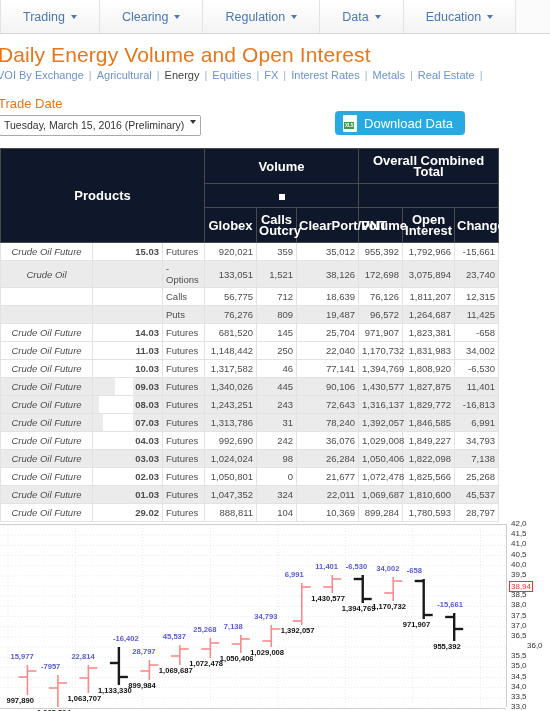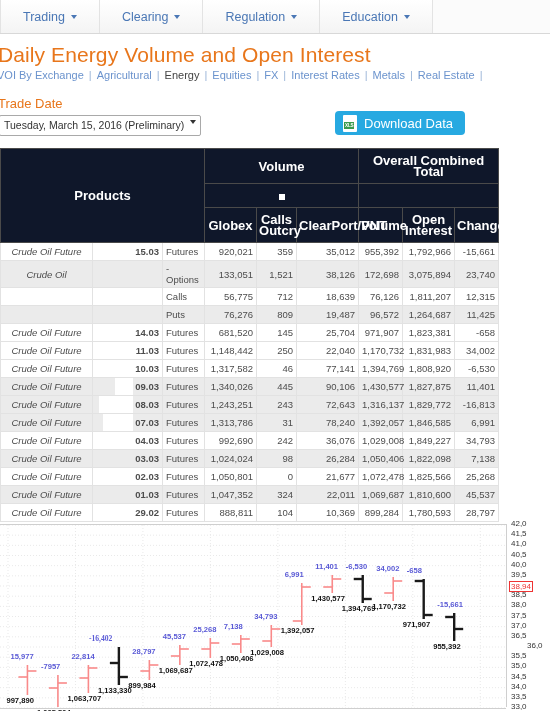--- a/index.html
+++ b/index.html
@@ -74,20 +74,24 @@
     <div class="nav-item">
       <span>Trading</span>
       <i class="caret"></i>
     </div>
     <div class="nav-item">
       <span>Clearing</span>
       <i class="caret"></i>
     </div>
     <div class="nav-item">
       <span>Regulation</span>
+      <i class="caret"></i>
+    </div>
+    <div class="nav-item">
+      <span>Data</span>
       <i class="caret"></i>
     </div>
     <div class="nav-item">
       <span>Education</span>
       <i class="caret"></i>
     </div>
   </div>
 
   <div class="title">Daily Energy Volume and Open Interest</div>
   <div class="crumbs">
@@ -457,21 +461,21 @@
         </svg>
     </div>
     <div class="zeroLbl">0</div>
 
   <div class="clabel" style="left: 10.4337px; top: 128px;">15,977</div>
       <div class="vlabel" style="left: 6.43373px; top: 172px;">997,890</div>
       <div class="clabel" style="left: 40.9157px; top: 138px;">-7957</div>
       <div class="vlabel" style="left: 36.9157px; top: 184px;">1,095,504</div>
       <div class="clabel" style="left: 71.3976px; top: 128px;">22,814</div>
       <div class="vlabel" style="left: 67.3976px; top: 170px;">1,063,707</div>
-      <div class="clabel" style="left: 89px; top: 110px; font-family: Liberation Serif, serif;">-16,402</div>
+      <div class="clabel" style="left: 113px; top: 110px;">-16,402</div>
       <div class="vlabel" style="left: 97.8795px; top: 162px;">1,133,330</div>
       <div class="clabel" style="left: 132.361px; top: 123px;">28,797</div>
       <div class="vlabel" style="left: 128.361px; top: 157px;">899,984</div>
       <div class="clabel" style="left: 162.843px; top: 108px;">45,537</div>
       <div class="vlabel" style="left: 158.843px; top: 142px;">1,069,687</div>
       <div class="clabel" style="left: 193.325px; top: 101px;">25,268</div>
       <div class="vlabel" style="left: 189.325px; top: 135px;">1,072,478</div>
       <div class="clabel" style="left: 223.807px; top: 98px;">7,138</div>
       <div class="vlabel" style="left: 219.807px; top: 130px;">1,050,406</div>
       <div class="clabel" style="left: 254.289px; top: 88px;">34,793</div>

